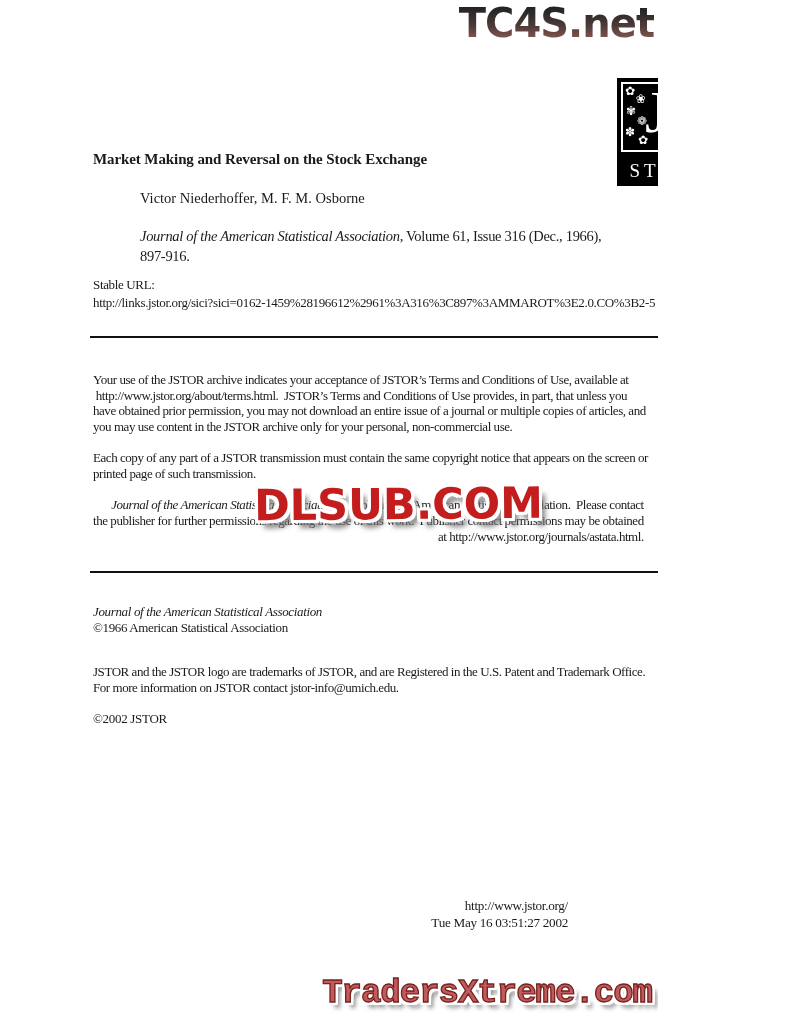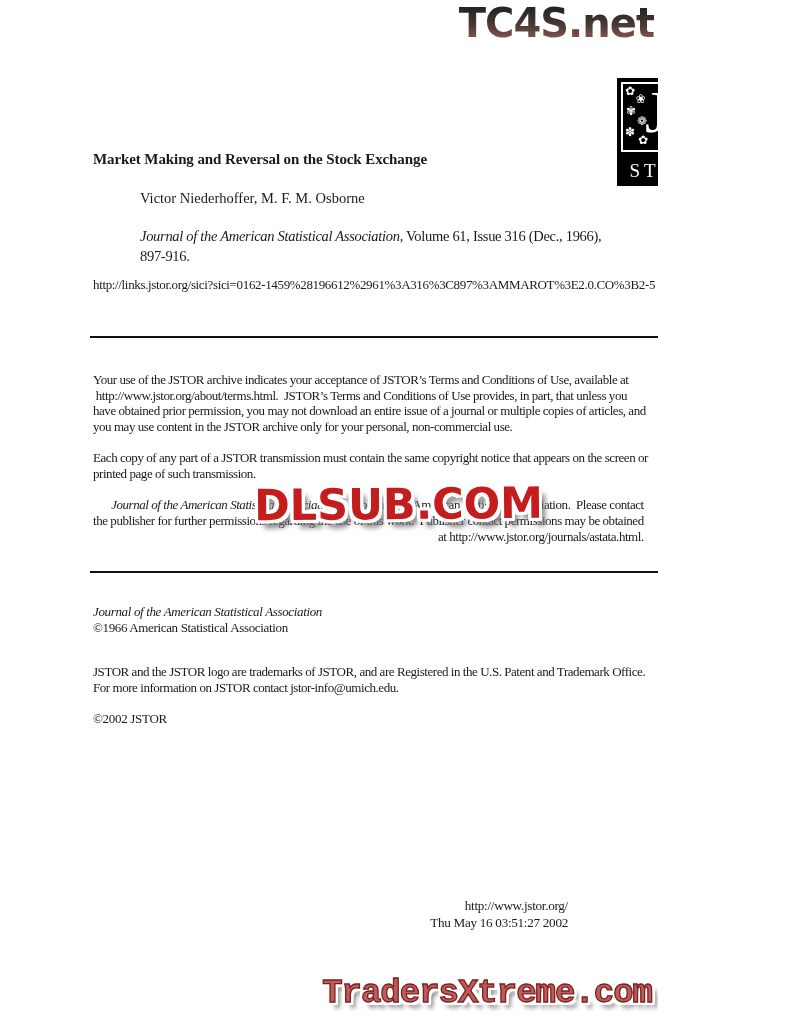--- a/index.html
+++ b/index.html
@@ -98,20 +98,21 @@
     </div>
     <div class="logo-stor">STOR</div>
   </div>
 
   <div class="abs title">Market Making and Reversal on the Stock Exchange</div>
   <div class="abs authors">Victor Niederhoffer, M. F. M. Osborne</div>
   <div class="abs citation pre"><span class="it">Journal of the American Statistical Association</span><span>, Volume 61, Issue 316 (Dec., 1966),</span>
 <span>897-916.</span></div>
 
   <div class="abs stable">
+    <div class="pre">Stable URL:</div>
     <div class="pre">http://links.jstor.org/sici?sici=0162-1459%28196612%2961%3A316%3C897%3AMMAROT%3E2.0.CO%3B2-5</div>
   </div>
 
   <div class="abs rule rule1"></div>
 
   <div class="abs body-text p1">
     <div class="pre">Your use of the JSTOR archive indicates your acceptance of JSTOR’s Terms and Conditions of Use, available at</div>
     <div class="pre"> http://www.jstor.org/about/terms.html.  JSTOR’s Terms and Conditions of Use provides, in part, that unless you</div>
     <div class="pre">have obtained prior permission, you may not download an entire issue of a journal or multiple copies of articles, and</div>
     <div class="pre">you may use content in the JSTOR archive only for your personal, non-commercial use.</div>
@@ -139,18 +140,18 @@
 
   <div class="abs tmblock">
     <div class="pre">JSTOR and the JSTOR logo are trademarks of JSTOR, and are Registered in the U.S. Patent and Trademark Office.</div>
     <div class="pre">For more information on JSTOR contact jstor-info@umich.edu.</div>
   </div>
 
   <div class="abs c2002">©2002 JSTOR</div>
 
   <div class="abs footer">
     <div>http://www.jstor.org/</div>
-    <div>Thu May 16 03:51:27 2002</div>
+    <div>Tue May 16 03:51:27 2002</div>
   </div>
 
   <div class="abs wm-bot">TradersXtreme.com</div>
 
 </div>
 
 </body></html>

